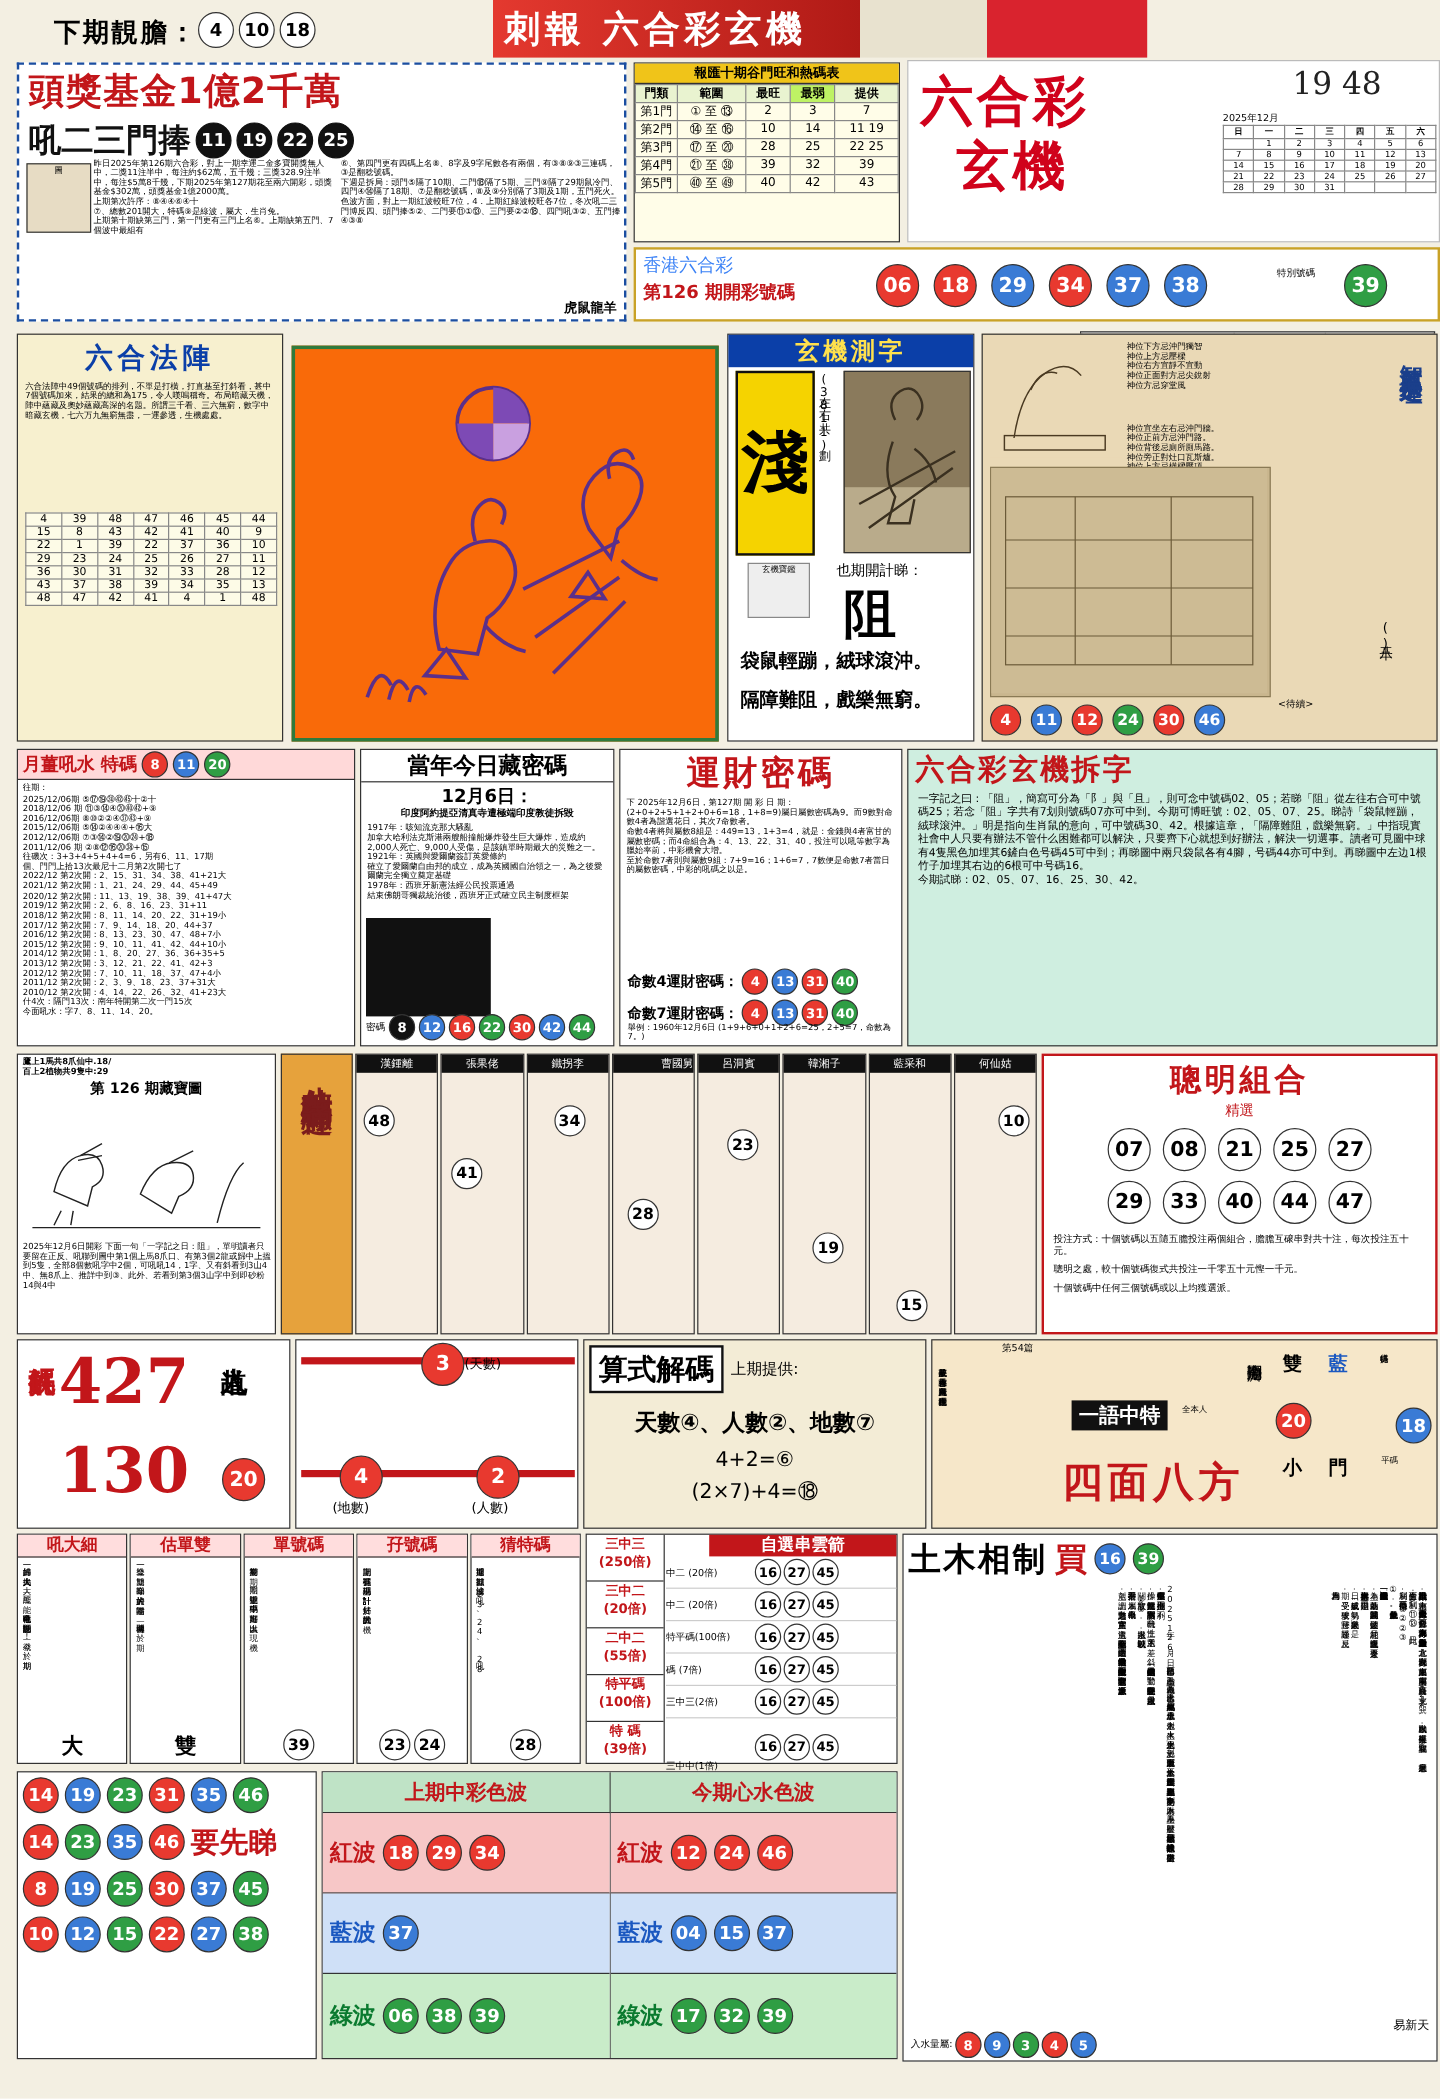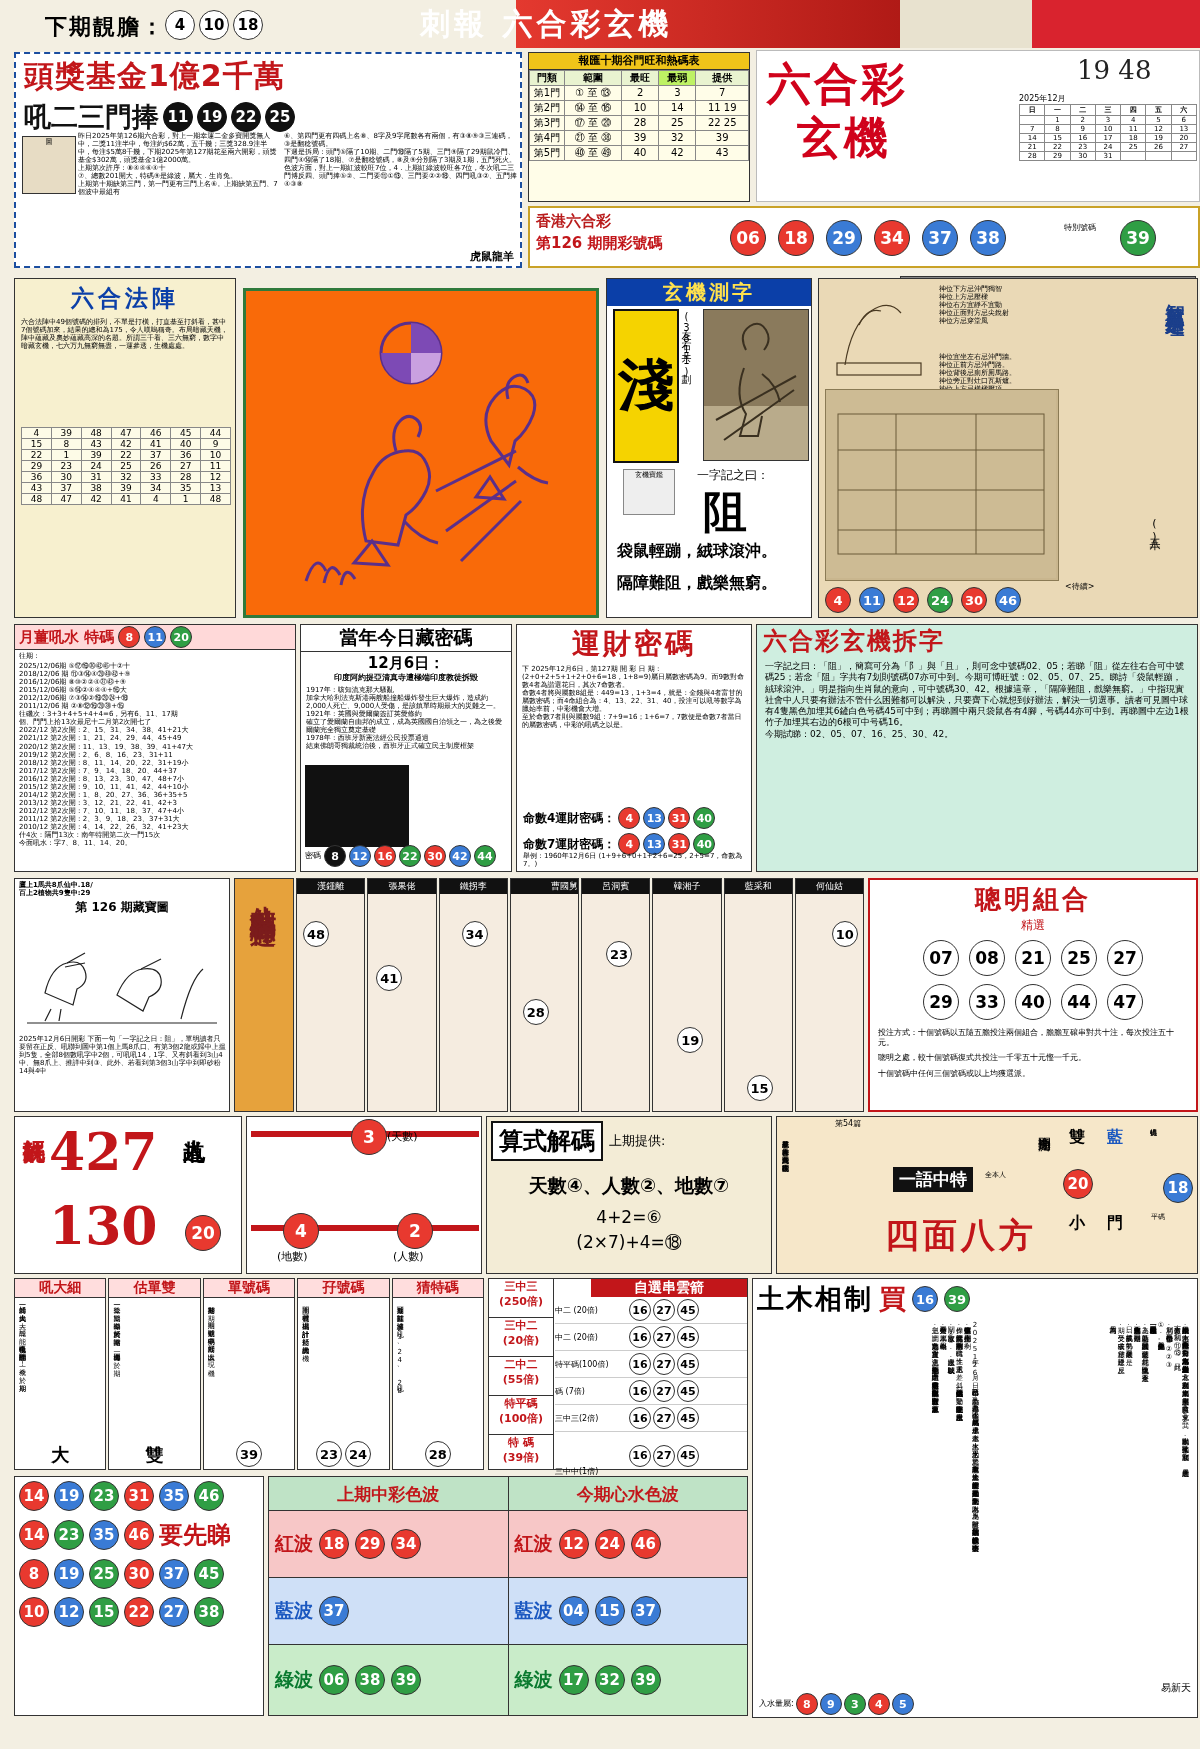--- a/index.html
+++ b/index.html
@@ -8,21 +8,21 @@
   .box{position:absolute;box-sizing:border-box;}
   .vert{writing-mode:vertical-rl;text-orientation:upright;}
   .ball{display:inline-flex;align-items:center;justify-content:center;border-radius:50%;border:1px solid #333;background:#fff;font-weight:bold;}
   .b20{width:20px;height:20px;font-size:11px;}
   .b24{width:24px;height:24px;font-size:13px;}
   .b28{width:28px;height:28px;font-size:15px;}
   .b34{width:34px;height:34px;font-size:17px;}
   .tbl{border-collapse:collapse;width:100%;font-size:10px;}
   .tbl td,.tbl th{border:1px solid #888;text-align:center;padding:0;}
   
-  #topbar{left:0;top:0;width:1200px;height:48px;background:linear-gradient(90deg,#f3efe2 0%,#f3efe2 43%,#e4392f 43%,#b01a16 75%,#e8e2cf 75%,#e8e2cf 86%,#d9232e 86%,#d9232e 100%);}
+  #topbar{left:0;top:0;width:956px;height:48px;background:linear-gradient(90deg,#f3efe2 0%,#f3efe2 43%,#e4392f 43%,#b01a16 75%,#e8e2cf 75%,#e8e2cf 86%,#d9232e 86%,#d9232e 100%);}
   #topbar .lbl{position:absolute;left:45px;top:12px;font-size:22px;font-weight:bold;letter-spacing:2px;}
   #topbar .balls{position:absolute;left:165px;top:10px;display:flex;gap:4px;}
   #topbar .mast{position:absolute;left:420px;top:4px;color:#fff;font-size:30px;font-weight:bold;letter-spacing:4px;}
   
   .panel{position:absolute;box-sizing:border-box;}
   .bd{border:1px solid #333;}
   .dash{border:2px dashed #1b4ea0;}
   .sm{font-size:9px;line-height:1.25;}
   .xs{font-size:8px;line-height:1.2;}
   .tiny{font-size:7px;line-height:1.15;}
@@ -173,21 +173,21 @@
               <td></td>
               <td></td>
               <td></td>
             </tr>
       </tbody>
         </table>
     </div>
   </div>
 
   <div class="panel" style="left:528px;top:206px;width:672px;height:62px;background:#fff;border:2px solid #c9a227;">
-    <div style="position:absolute;left:6px;top:4px;font-size:15px;font-weight:bold;color:#b91c1c;">香港六合彩</div>
+    <div style="position:absolute;left:6px;top:4px;font-size:15px;font-weight:normal;color:#3b82f6;">香港六合彩</div>
     <div style="position:absolute;left:6px;top:26px;font-size:15px;font-weight:bold;color:#c2161a;">第126 期開彩號碼</div>
     <div style="position:absolute;left:200px;top:12px;display:flex;gap:12px;">
       <span class="ball b34" style="background:#e8392f;color:#fff;">06</span>
       <span class="ball b34" style="background:#e8392f;color:#fff;">18</span>
       <span class="ball b34" style="background:#3a7bd5;color:#fff;">29</span>
       <span class="ball b34" style="background:#e8392f;color:#fff;">34</span>
       <span class="ball b34" style="background:#3a7bd5;color:#fff;">37</span>
       <span class="ball b34" style="background:#3a7bd5;color:#fff;">38</span>
     </div>
     <div style="position:absolute;left:532px;top:16px;font-size:8px;line-height:1.1;text-align:center;width:36px;">特別號碼</div>
@@ -326,21 +326,21 @@
         <rect y="96" width="104" height="54" fill="#b9ab8b"></rect>
         <g stroke="#3a3020" stroke-width="2" fill="none">
           <path d="M42 40 q-8-16 4-24 q10-6 16 4 q6 10-2 20"></path>
           <path d="M40 58 q-10 28 2 46 l-6 22 h18 l4-20"></path>
           <path d="M58 64 q14 10 18 28"></path>
           <path d="M12 110 l80-44 M20 130 l70-50"></path>
         </g>
       </svg>
     </div>
     <div style="position:absolute;left:16px;top:190px;width:50px;height:44px;border:1px solid #888;font-size:7px;text-align:center;background:#eee;">玄機寶鑑</div>
-    <div style="position:absolute;left:90px;top:188px;font-size:12px;">一字記之曰：</div>
+    <div style="position:absolute;left:90px;top:188px;font-size:12px;">也期開計睇：</div>
     <div style="position:absolute;left:96px;top:204px;font-size:44px;font-weight:bold;">阻</div>
     <div style="position:absolute;left:10px;top:262px;font-size:16px;font-weight:bold;">袋鼠輕蹦，絨球滾沖。</div>
     <div style="position:absolute;left:10px;top:294px;font-size:16px;font-weight:bold;">隔障難阻，戲樂無窮。</div>
   </div>
 
   <div class="panel bd" style="left:818px;top:278px;width:380px;height:340px;background:#ead9b6;">
     <div class="vert" style="position:absolute;right:8px;top:10px;font-size:19px;font-weight:bold;color:#1b3f8b;letter-spacing:2px;">智慧風與水之道理</div>
     <div class="vert" style="position:absolute;right:36px;top:238px;font-size:11px;">(三十八)</div>
     <div style="position:absolute;left:6px;top:6px;width:110px;">
       <svg width="110" height="96" viewBox="0 0 110 96">

